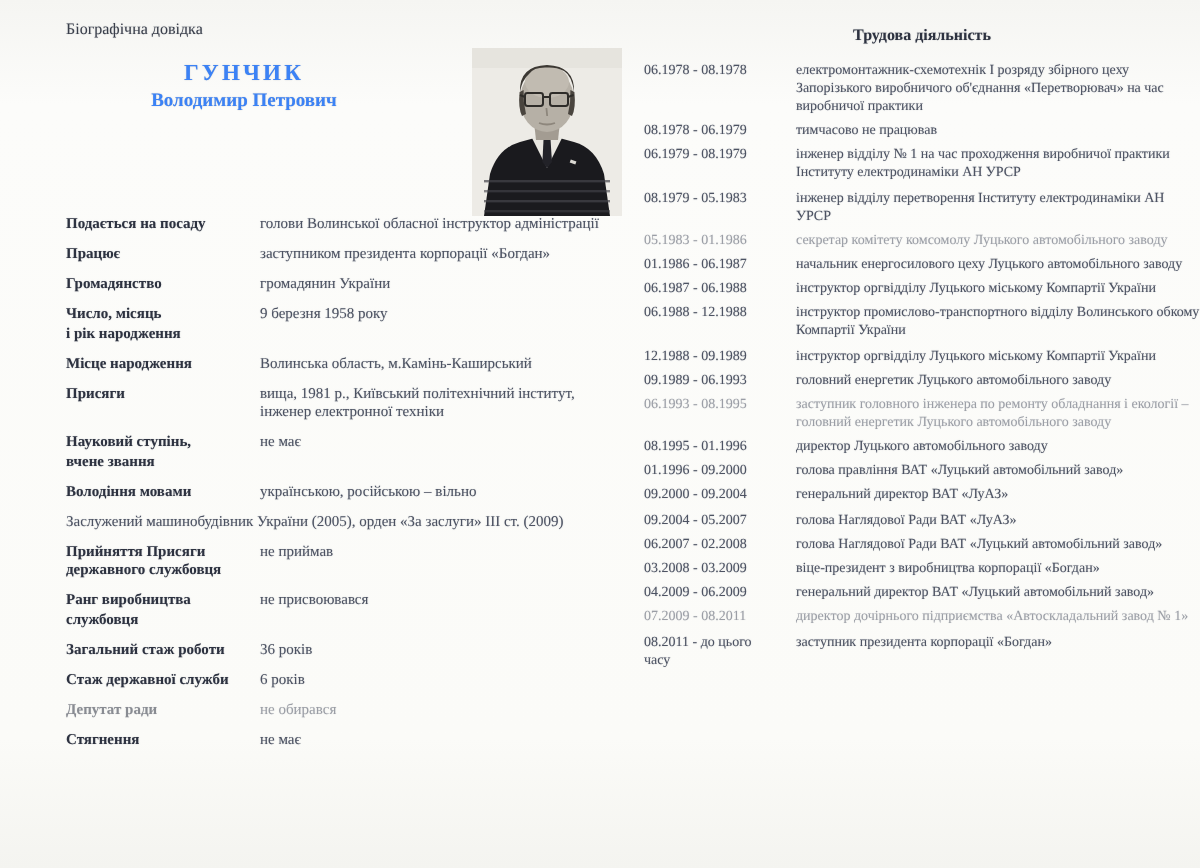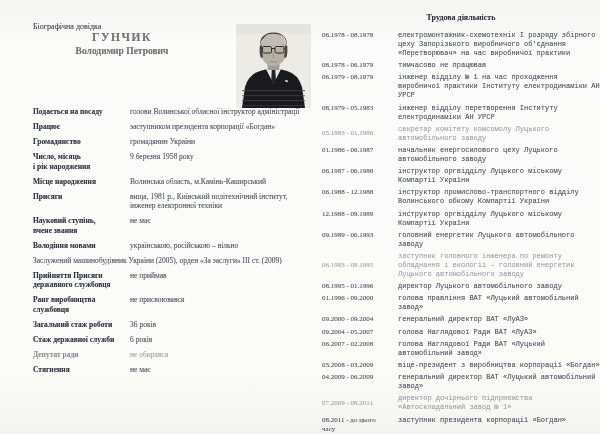--- a/index.html
+++ b/index.html
@@ -3,38 +3,38 @@
 <meta charset="utf-8">
 <style>
   html,body{margin:0;padding:0;}
   body{
     width:600px;height:434px;overflow:hidden;position:relative;
     background:linear-gradient(180deg,#f5f5f2 0%,#fcfcfa 12%,#fbfbf8 85%,#f4f4f0 100%);
     font-family:"Liberation Serif","DejaVu Serif",serif;
     color:#464c59;
     text-shadow:0 0 0.6px rgba(70,76,92,0.35);
   }
-  .doc-header{position:absolute;left:33px;top:22px;font-size:8px;color:#3a3f4b;}
-  .name-block{position:absolute;left:38px;top:31px;width:168px;text-align:center;color:#737373;}
+  .doc-header{position:absolute;left:33px;top:10px;font-size:8px;color:#3a3f4b;}
+  .name-block{position:absolute;left:38px;top:31px;width:168px;text-align:center;color:#3b82f6;}
   .name-last{font-weight:bold;font-size:11.5px;letter-spacing:1.6px;}
   .name-first{font-weight:bold;font-size:9.5px;margin-top:3px;}
   .photo{position:absolute;left:236px;top:24px;width:75px;height:84px;}
   .photo svg{display:block;filter:blur(0.3px);}
 
   .fields{position:absolute;left:33px;top:107px;width:274px;}
   .frow{display:flex;margin-bottom:5.5px;}
   .f-label{flex:0 0 97px;font-weight:bold;font-size:7.5px;line-height:9.5px;color:#2d3240;white-space:pre-line;}
   .f-value{flex:1;font-size:7.5px;line-height:9.5px;color:#4d5363;}
 
   .career-title{position:absolute;left:322px;top:13px;width:278px;text-align:center;font-weight:bold;font-size:8px;color:#2d3240;}
   .entries{position:absolute;left:322px;top:31px;width:278px;}
   .erow{display:flex;margin-bottom:3.2px;}
   .e-date{flex:0 0 73px;font-size:7px;line-height:9px;color:#4d5363;white-space:pre-line;}
-  .e-text{flex:1;font-size:7px;line-height:9px;color:#4d5363;padding-left:3px;font-family:Liberation Mono, monospace;}
-  .faded{opacity:0.55;align-items:center;}
+  .e-text{flex:1;font-size:7px;line-height:9px;color:#4d5363;padding-left:3px;}
+  .faded{opacity:0.55;}
 </style>
 </head>
 <body>
 
 <div class="doc-header">Біографічна довідка</div>
 
 <div class="name-block">
   <div class="name-last">ГУНЧИК</div>
   <div class="name-first">Володимир Петрович</div>
 </div>

